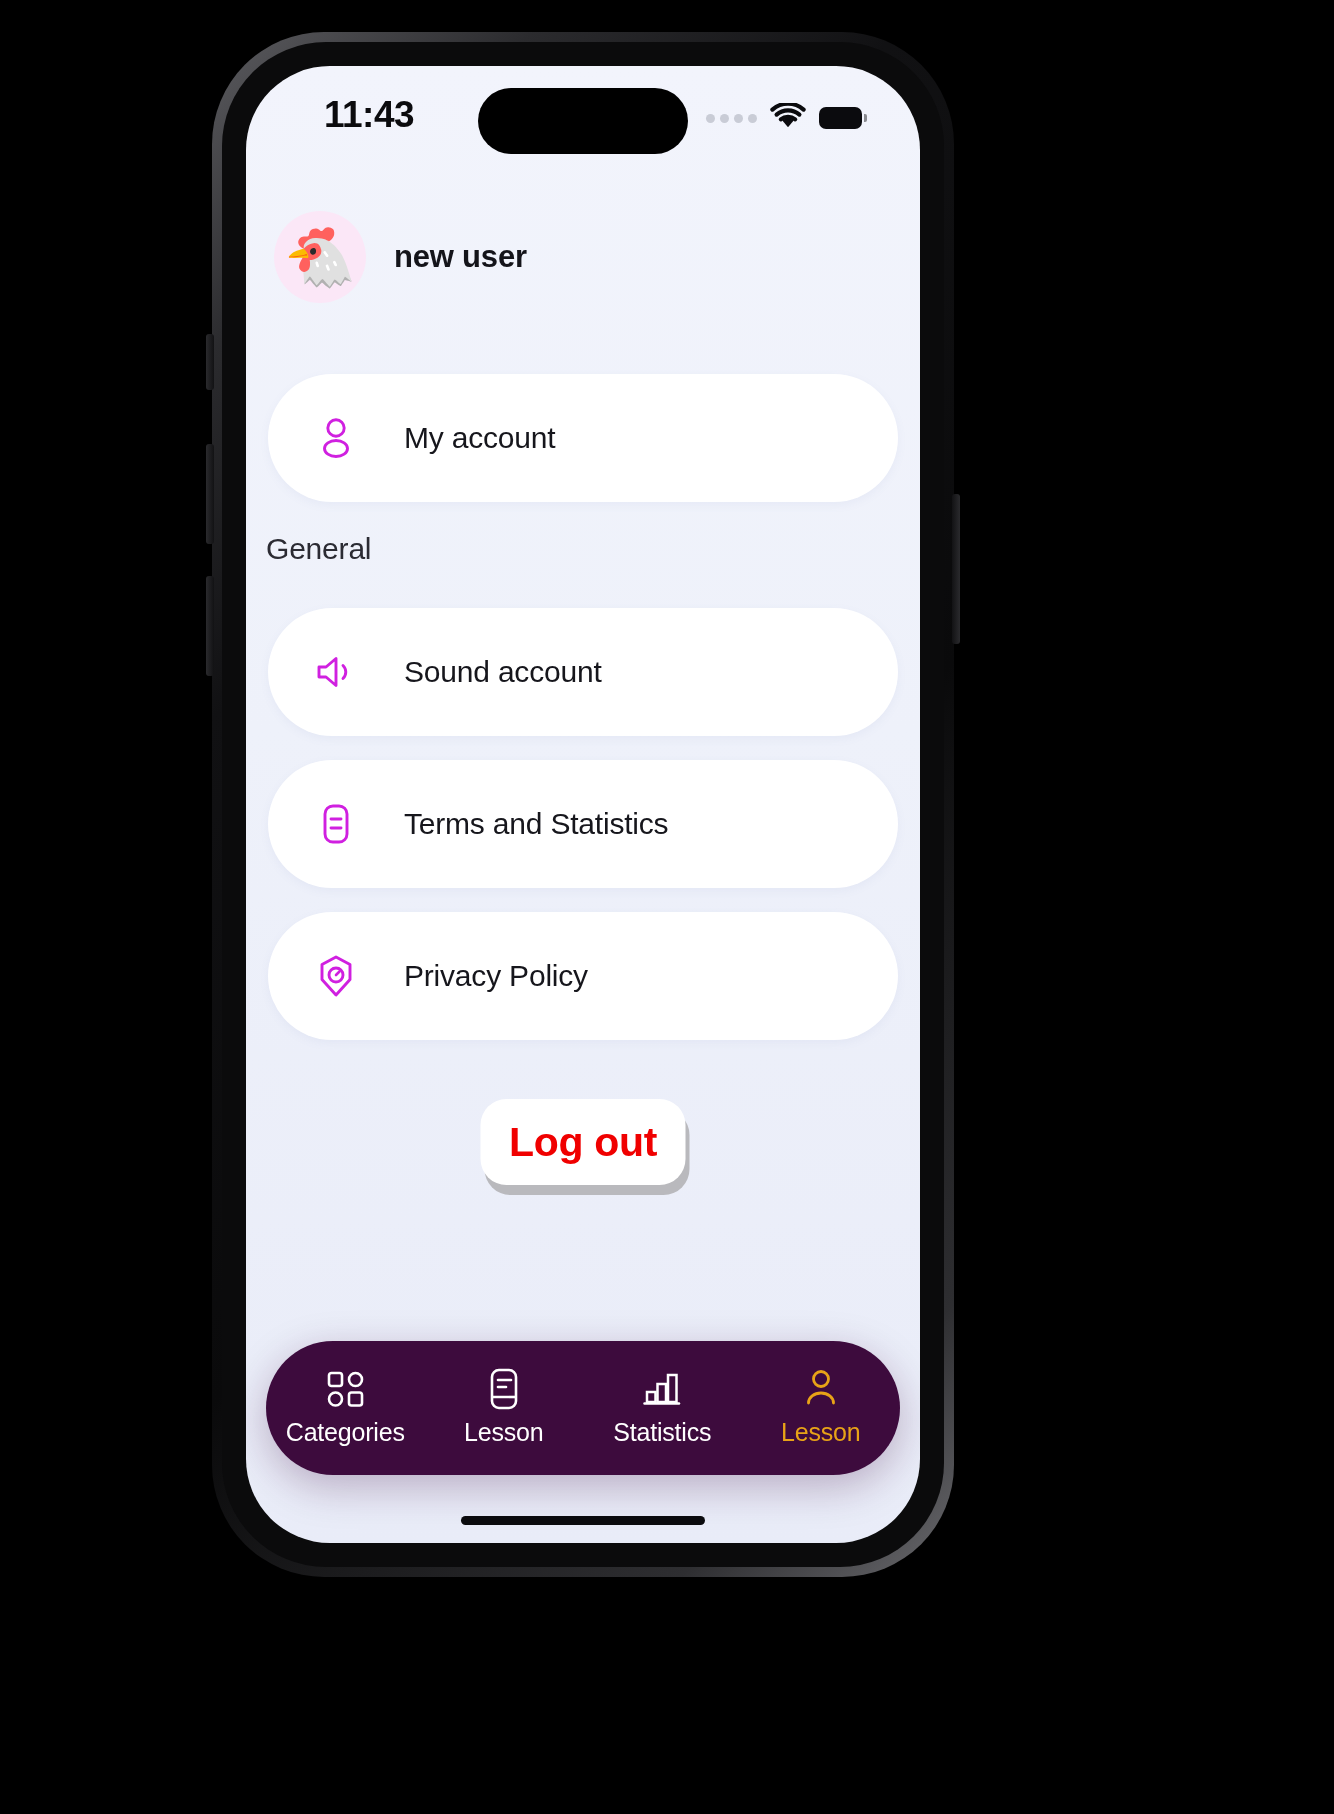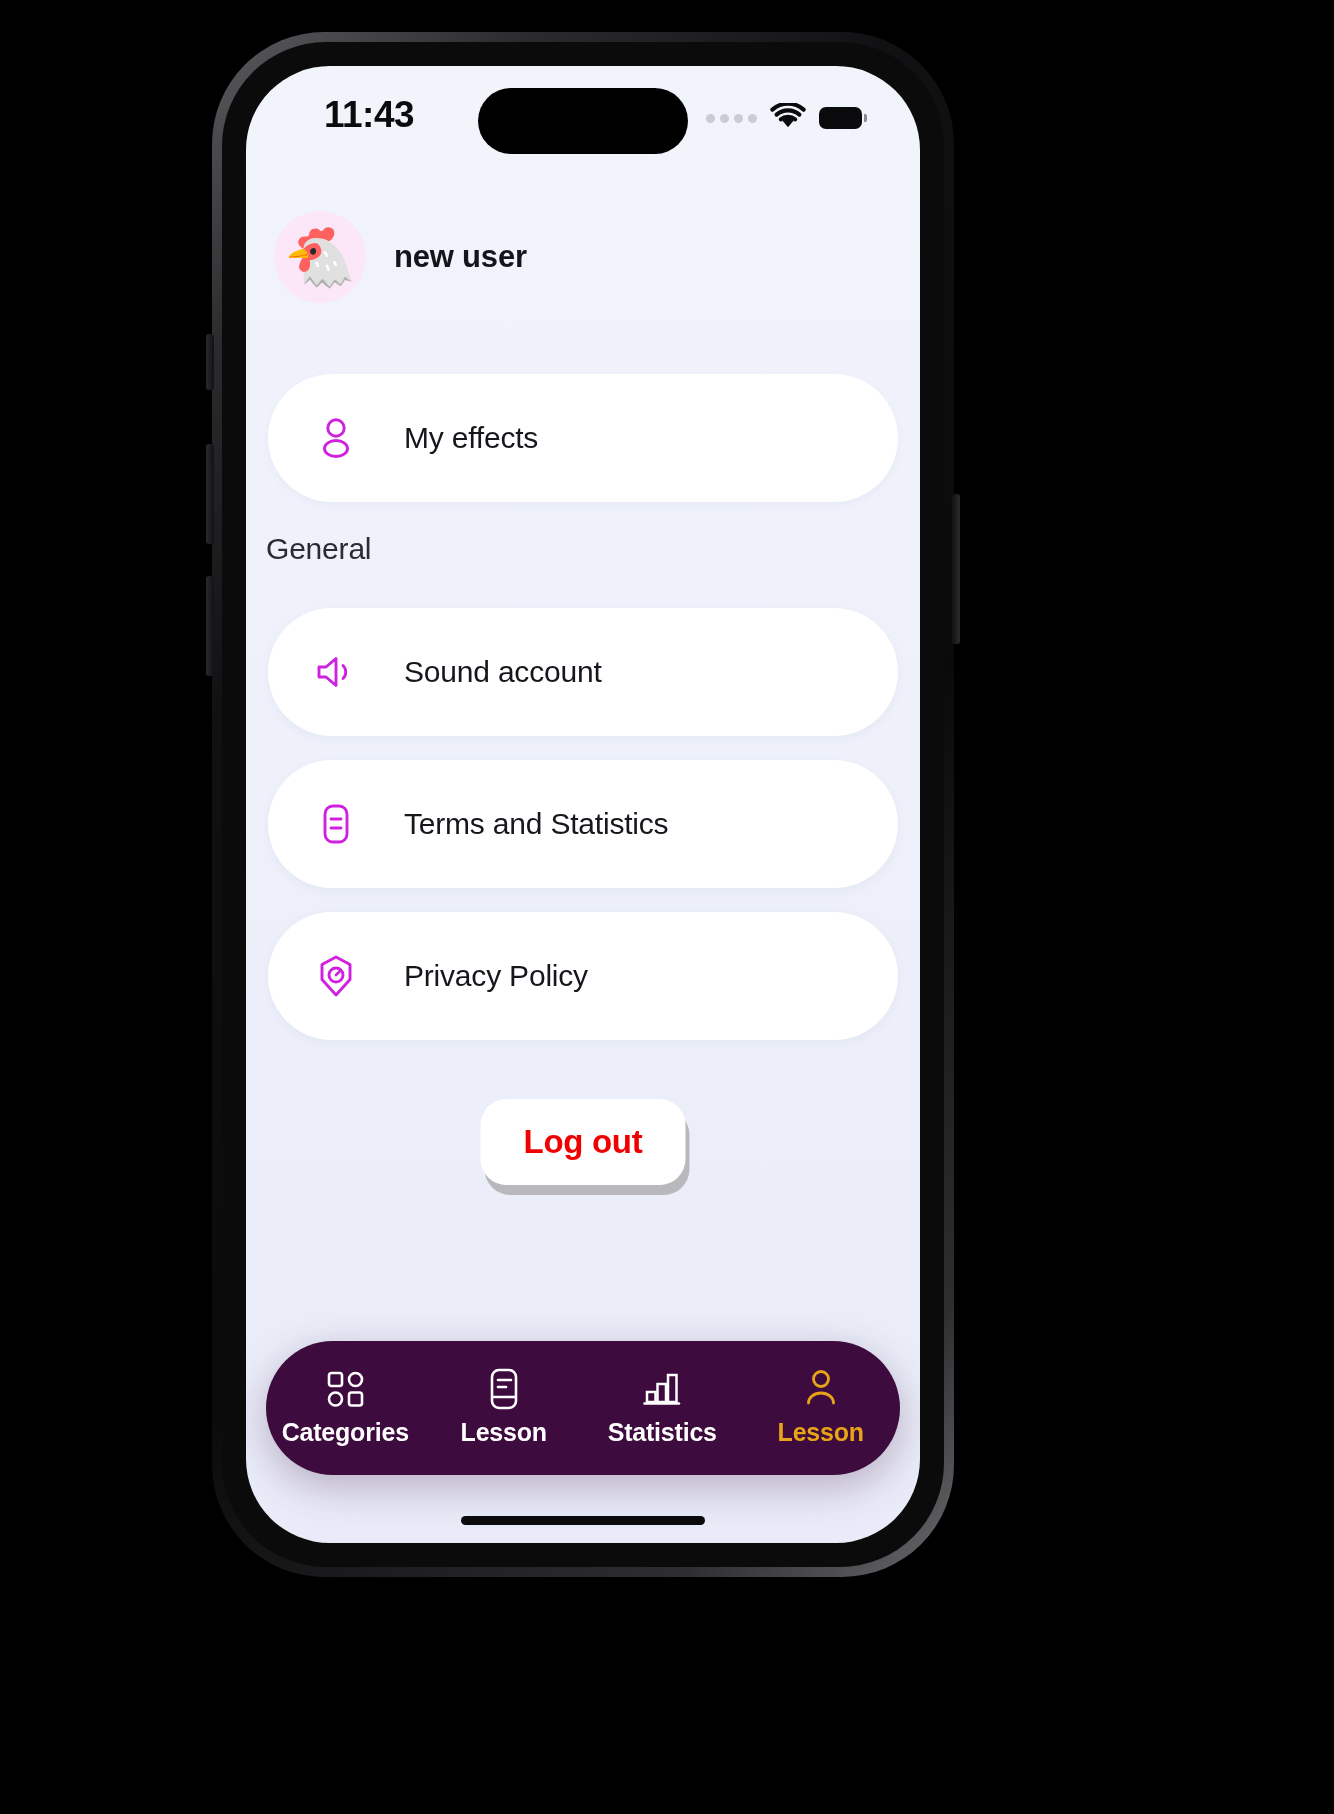--- a/index.html
+++ b/index.html
@@ -141,41 +141,41 @@
     position: absolute; left: 4px; top: 10px;
     width: 205px; height: 86px;
     background: #b9b9bd; border-radius: 26px;
   }
   .logout-btn {
     position: relative;
     width: 205px; height: 86px;
     background: #fff; border: none;
     border-radius: 26px;
     font-family: "Liberation Sans", sans-serif;
-    font-size: 33px; font-weight: 700; color: #f00000;
+    font-size: 41px; font-weight: 700; color: #f00000;
     letter-spacing: -0.3px;
     cursor: pointer;
   }
 
   
   .navbar {
     position: absolute; left: 20px; bottom: 68px;
     width: 634px; height: 134px;
     background: #3d0b3d; border-radius: 67px;
     display: flex; align-items: center; justify-content: space-around;
     box-shadow: 0 12px 40px rgba(61,11,61,0.28);
   }
   .navitem {
     display: flex; flex-direction: column;
     align-items: center; gap: 9px;
     width: 150px; cursor: pointer;
   }
   .navitem .nav-ico { height: 40px; display: flex; align-items: center; }
   .navitem .nav-lbl {
-    font-size: 25px; font-weight: 700; color: #ffffff;
+    font-size: 25px; font-weight: 400; color: #ffffff;
     letter-spacing: -0.2px;
   }
   .navitem.active .nav-lbl { color: #e8a317; }
 
   .home-indicator {
     position: absolute; left: 50%; bottom: 18px;
     transform: translateX(-50%);
     width: 244px; height: 9px; border-radius: 5px;
     background: #0b0b0e;
   }
@@ -223,21 +223,21 @@
       <div class="username">new user</div>
     </div>
 
     <div class="card" id="card-account">
       <span class="ico">
         <svg width="40" height="42" viewBox="0 0 40 42">
           <circle cx="20" cy="11" r="8.2" stroke="#d020e0" stroke-width="2.9" fill="none"></circle>
           <ellipse cx="20" cy="31.5" rx="11.5" ry="8" stroke="#d020e0" stroke-width="2.9" fill="none"></ellipse>
         </svg>
       </span>
-      <span class="lbl">My effects</span>
+      <span class="lbl">My account</span>
     </div>
 
     <div class="section-title">General</div>
 
     <div class="card" id="card-sound">
       <span class="ico">
         <svg width="42" height="38" viewBox="0 0 42 38">
           <path d="M4 14 h7 L21 5.5 v27 L11 24 H4 Z" stroke="#d020e0" stroke-width="2.9" fill="none" stroke-linejoin="round"></path>
           <path d="M28 12.5 a9 9 0 0 1 0 13" stroke="#d020e0" stroke-width="2.9" fill="none" stroke-linecap="round"></path>
         </svg>

